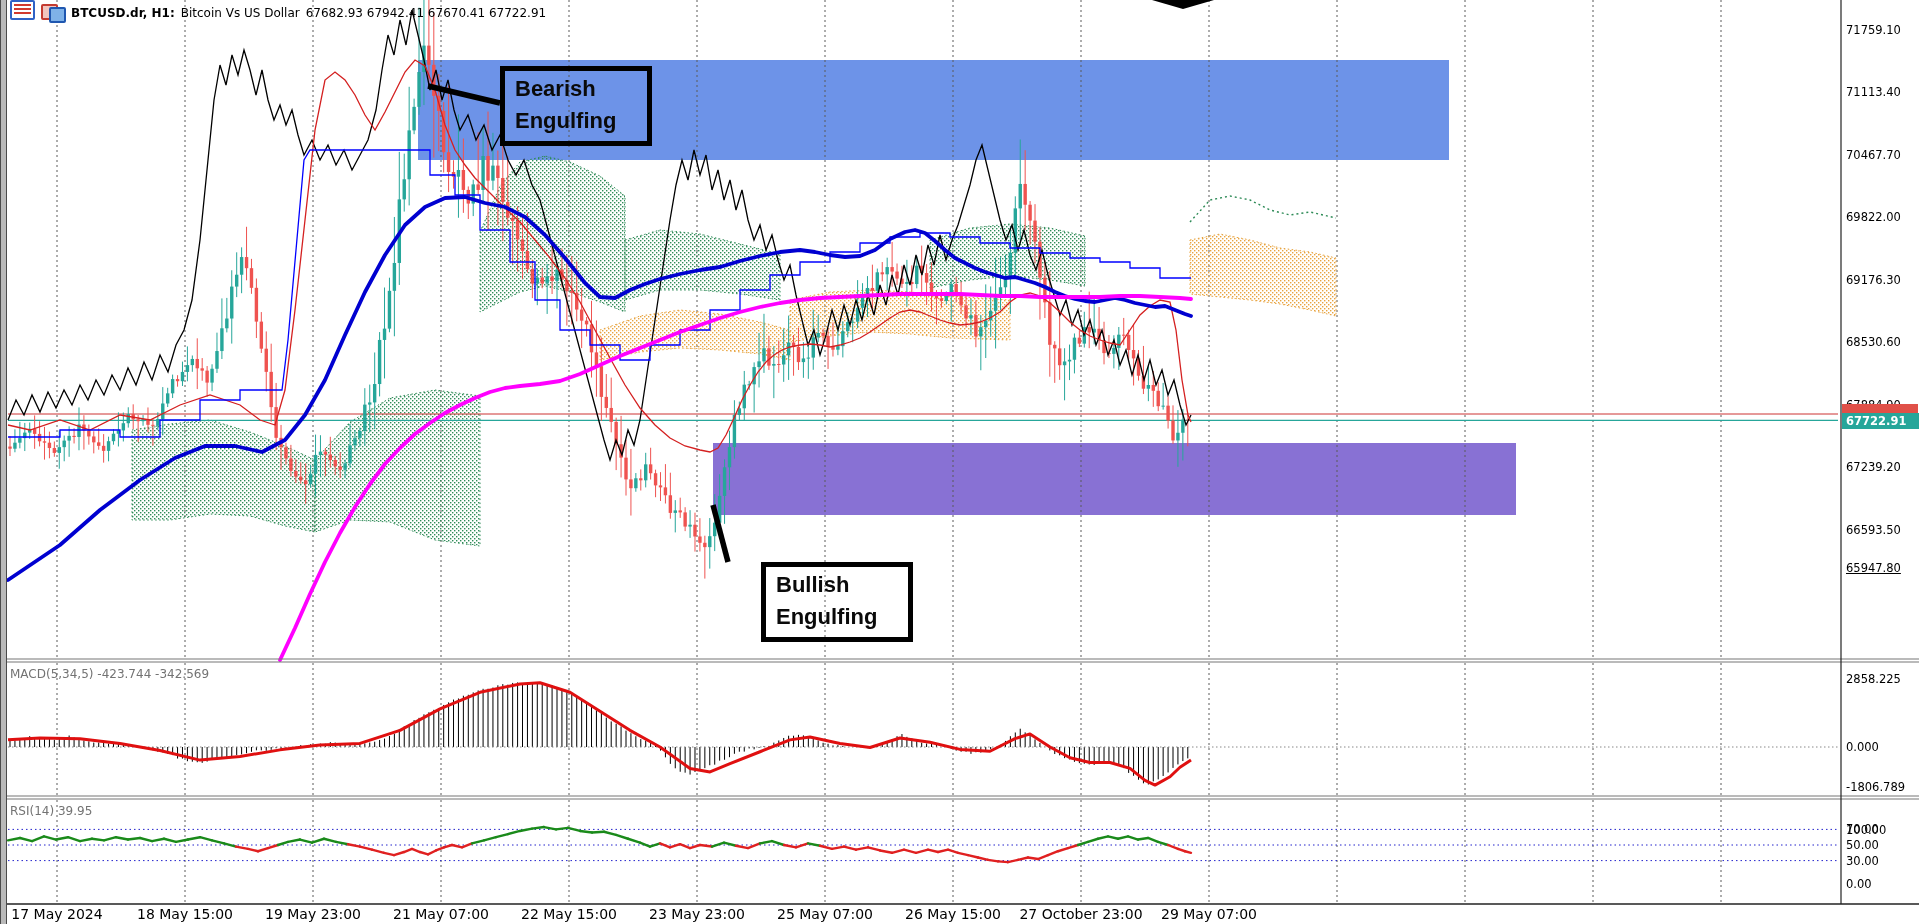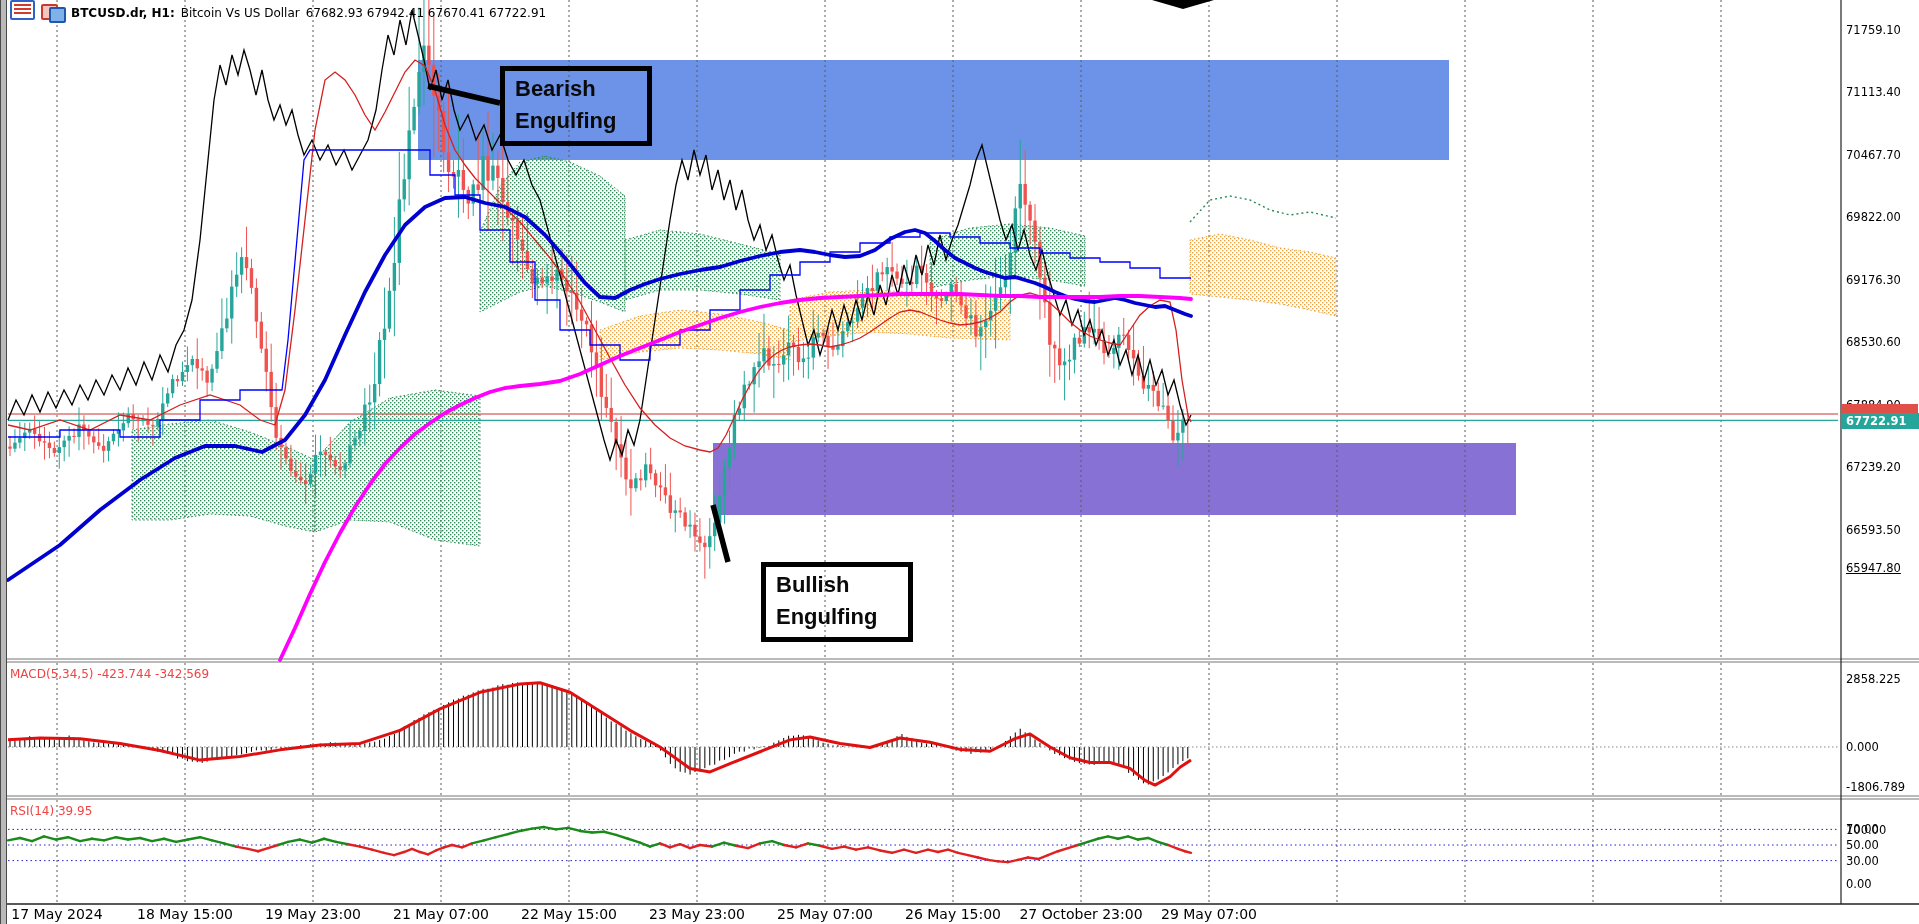--- a/index.html
+++ b/index.html
@@ -12,21 +12,21 @@
   .tb-icon{width:21px;height:16px;position:relative;display:inline-block;}
   .icon-list{border:2px solid #2f62c6;border-radius:2px;background:#fff;}
   .icon-list i{position:absolute;left:2px;right:2px;height:2px;background:#d23a2e;}
   .icon-list i:nth-child(1){top:2px}.icon-list i:nth-child(2){top:6px}.icon-list i:nth-child(3){top:10px}
   .icon-win{width:24px;}
   .icon-win .sq{position:absolute;width:13px;height:12px;border-radius:2px;border:2px solid;}
   .icon-win .red{left:0;top:0;border-color:#c43b31;background:#f2c6bf;}
   .icon-win .blue{left:8px;top:3px;border-color:#1f57b0;background:#7fb2e8;}
   .axis-label{position:absolute;font-size:11.5px;color:#000;white-space:nowrap;z-index:5;}
   .time-label{position:absolute;top:906px;font-size:14px;color:#000;white-space:nowrap;transform:translateX(-50%);z-index:5;}
-  .panel-label{position:absolute;font-size:12px;color:#ef4444;z-index:20;white-space:pre;}
+  .panel-label{position:absolute;font-size:12px;color:#737373;z-index:20;white-space:pre;}
   .anno-box{position:absolute;border:5px solid #000;background:transparent;color:#0a0a0a;
             font-family:"Liberation Sans",sans-serif;font-weight:bold;font-size:22px;line-height:1.45;
             padding:2px 10px 4px 10px;z-index:40;}
   .timer-label{position:absolute;color:#0a0a0a;font-family:"Liberation Sans",sans-serif;
                font-weight:bold;font-size:25px;z-index:40;white-space:nowrap;letter-spacing:-0.5px;}
   .tag{position:absolute;left:1842px;width:76px;z-index:26;}
   .tag-bid{background:#26a69a;color:#fff;font-size:11.5px;font-weight:bold;height:16px;line-height:16px;padding-left:4px;}
   .tag-ask{background:#e05048;height:10px;}
   .left-strip{position:absolute;left:0;top:0;width:7px;height:924px;background:#b9b9b9;
               border-left:1px solid #4a4a4a;border-right:1px solid #4a4a4a;box-sizing:border-box;z-index:50;}

